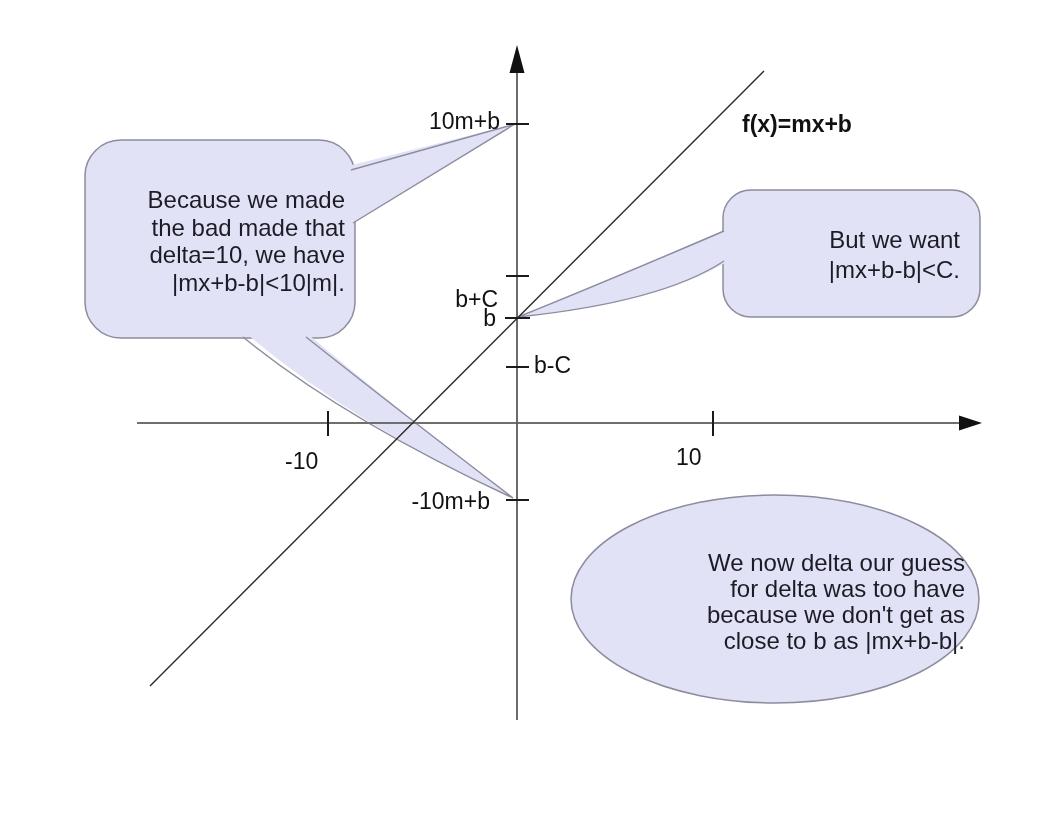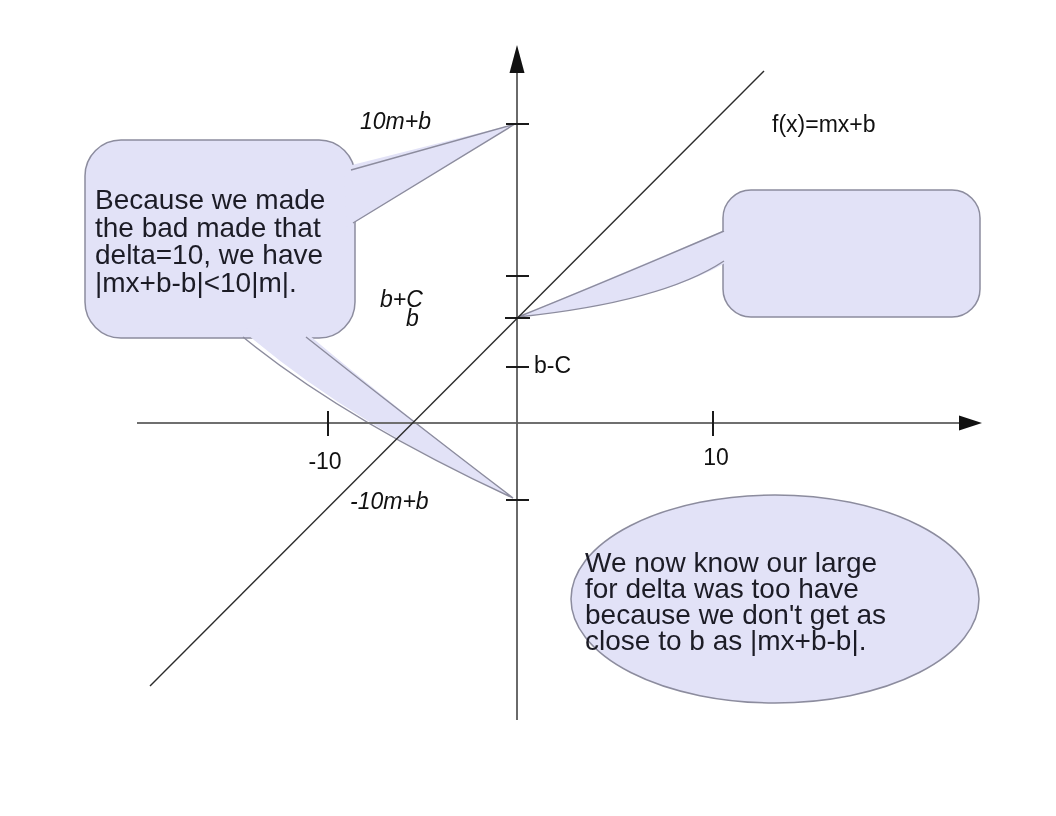--- a/index.html
+++ b/index.html
@@ -25,41 +25,41 @@
   .arrow  { fill: #111111; stroke: none; }
 
   
   .axis-lbl {
     position: absolute;
     font-size: 23px;
     line-height: 26px;
     color: var(--label_ink, #111111);
     white-space: nowrap;
   }
-  .right { text-align: left; font-style: italic; }
-  .center { text-align: center; }
+  .right { text-align: right; }
+  .center { }
   .callout-text {
     position: absolute;
-    font-size: 28px;
-    text-align: left;
+    font-size: 24px;
+    text-align: right;
     color: var(--text_ink, #1c1c26);
   }
   .callout-text div { white-space: nowrap; }
   #c1-text { left: 95px;  top: 186px; width: 250px; line-height: 27.5px; }
   #c2-text { left: 738px; top: 225px; width: 222px; line-height: 30px; }
   #c3-text { left: 585px; top: 550px; width: 380px; line-height: 26px; }
 
   #lbl-10mb    { left: 360px; top: 108px; width: 140px; }
   #lbl-bpc     { left: 380px; top: 262px; width: 118px; margin-top: 24px; }
   #lbl-b       { left: 406px; top: 305px; width:  90px; }
   #lbl-bmc     { left: 534px; top: 352px; }
   #lbl-n10mb   { left: 350px; top: 488px; width: 140px; }
   #lbl-xneg10  { left: 285px; top: 448px; width:  80px; }
   #lbl-x10     { left: 676px; top: 444px; width:  80px; }
-  #lbl-fn      { left: 772px; top: 111px; }
+  #lbl-fn      { left: 742px; top: 111px; font-weight: bold; }
 </style>
 </head>
 <body>
 
 <div class="stage">
 
   <svg width="1056" height="816" viewBox="0 0 1056 816">
 
     <g>
       <rect class="balloon" x="85" y="140" width="270" height="198" rx="36" ry="36"></rect>
@@ -103,22 +103,24 @@
   <div class="axis-lbl" id="lbl-fn">f(x)=mx+b</div>
 
   <div class="callout-text" id="c1-text">
     <div>Because we made</div>
     <div>the bad made that</div>
     <div>delta=10, we have</div>
     <div>|mx+b-b|&lt;10|m|.</div>
   </div>
 
   <div class="callout-text" id="c2-text">
+    <div>But we want</div>
+    <div>|mx+b-b|&lt;C.</div>
   </div>
 
   <div class="callout-text" id="c3-text">
-    <div>We now know our large</div>
+    <div>We now delta our guess</div>
     <div>for delta was too have</div>
     <div>because we don't get as</div>
     <div>close to b as |mx+b-b|.</div>
   </div>
 
 </div>
 
 </body></html>

